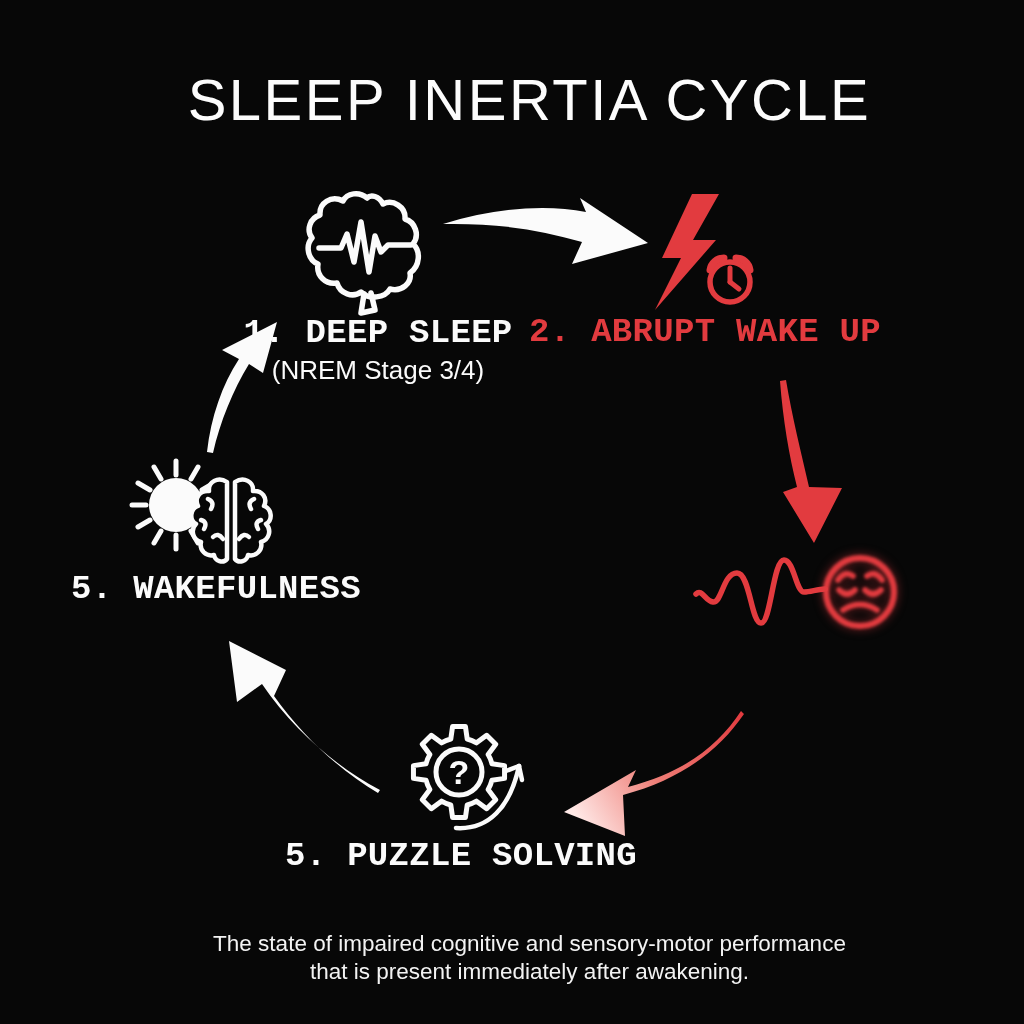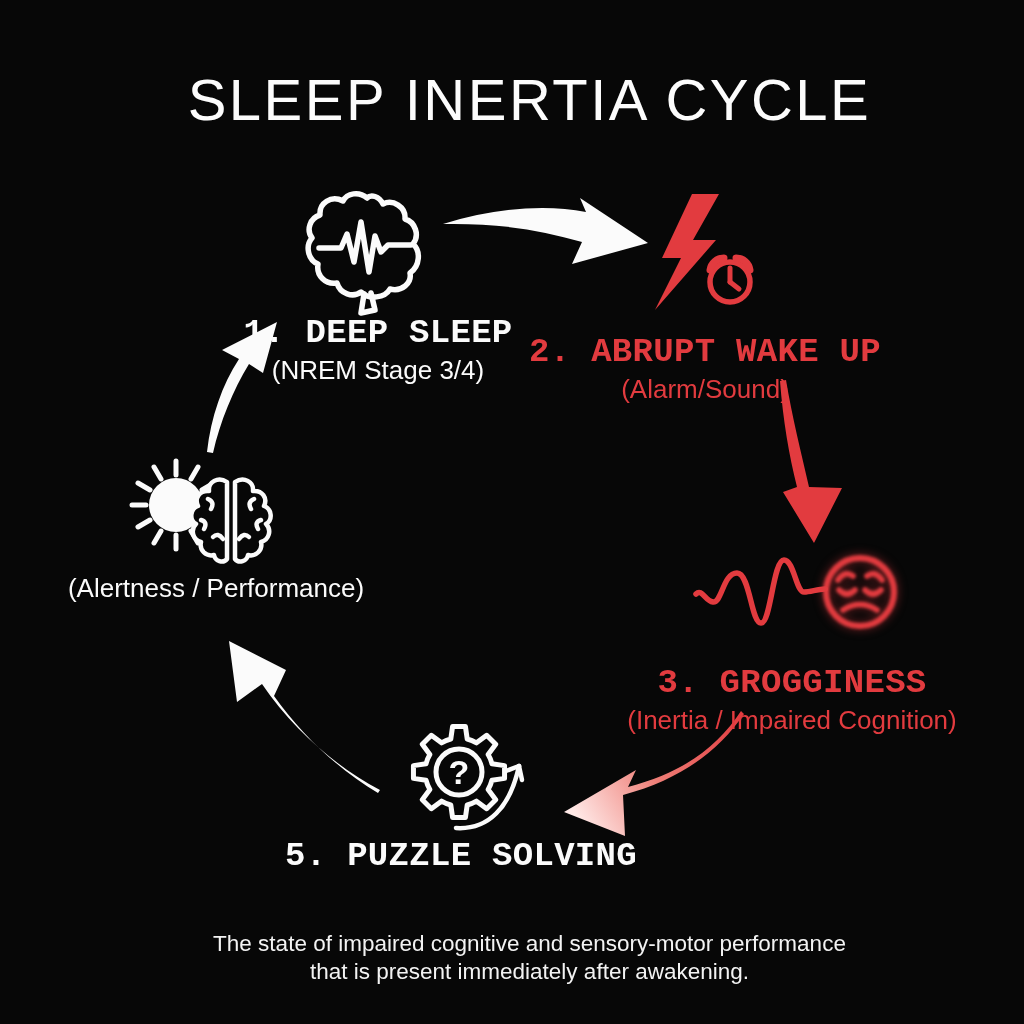--- a/index.html
+++ b/index.html
@@ -5,21 +5,21 @@
   :root{ --red:#e23b3f; --white:#fbfbfb; --bg:#070707; }
   html,body{margin:0;padding:0;background:#000;}
   .canvas{position:relative;width:1024px;height:1024px;background:var(--bg);overflow:hidden;
           font-family:"Liberation Sans",sans-serif;padding-left:35px;}
   .title{position:absolute;top:66px;left:0;width:100%;text-align:center;color:#fcfcfc;
          font-size:58px;font-weight:500;letter-spacing:2.5px;}
   .stage{position:absolute;text-align:center;transform:translateX(-50%);white-space:nowrap;}
   .stage .label{font-size:34px;font-weight:700;letter-spacing:.3px;font-family:Liberation Mono, monospace;}
   .stage .sub{font-size:26px;font-weight:400;margin-top:3px;}
   .white{color:var(--white);}
-  .red{color:var(--red);margin-top:20px;}
+  .red{color:var(--red);}
   .footer{position:absolute;top:930px;left:0;width:100%;text-align:center;color:#f3f3f3;
           font-size:22.5px;line-height:28px;font-weight:400;}
   svg.abs{position:absolute;overflow:visible;}
   .glow{filter:blur(1.5px) drop-shadow(0 0 5px rgba(226,59,63,.55));}
 </style>
 </head>
 <body>
 
 <div class="canvas">
 
@@ -128,34 +128,29 @@
     </g>
   </svg>
 
   <div class="stage white" style="left:378px;top:314px">
     <div class="label">1. DEEP SLEEP</div>
     <div class="sub">(NREM Stage 3/4)</div>
   </div>
 
   <div class="stage red" style="left:705px;top:313px">
     <div class="label">2. ABRUPT WAKE UP</div>
-    <div class="sub">(Alarm/Sound)</div>
   </div>
 
-  <div class="stage red" style="left:792px;top:644px">
-    <div class="label">3. GROGGINESS</div>
-    <div class="sub">(Inertia / Impaired Cognition)</div>
-  </div>
 
   <div class="stage white" style="left:461px;top:837px">
     <div class="label">5. PUZZLE SOLVING</div>
   </div>
 
   <div class="stage white" style="left:216px;top:570px">
-    <div class="sub">(Alertness / Performance)</div>
+    <div class="label">5. WAKEFULNESS</div>
   </div>
 
   <div class="footer">
     <div>The state of impaired cognitive and sensory-motor performance</div>
     <div>that is present immediately after awakening.</div>
   </div>
 
 </div>
 
 </body></html>

